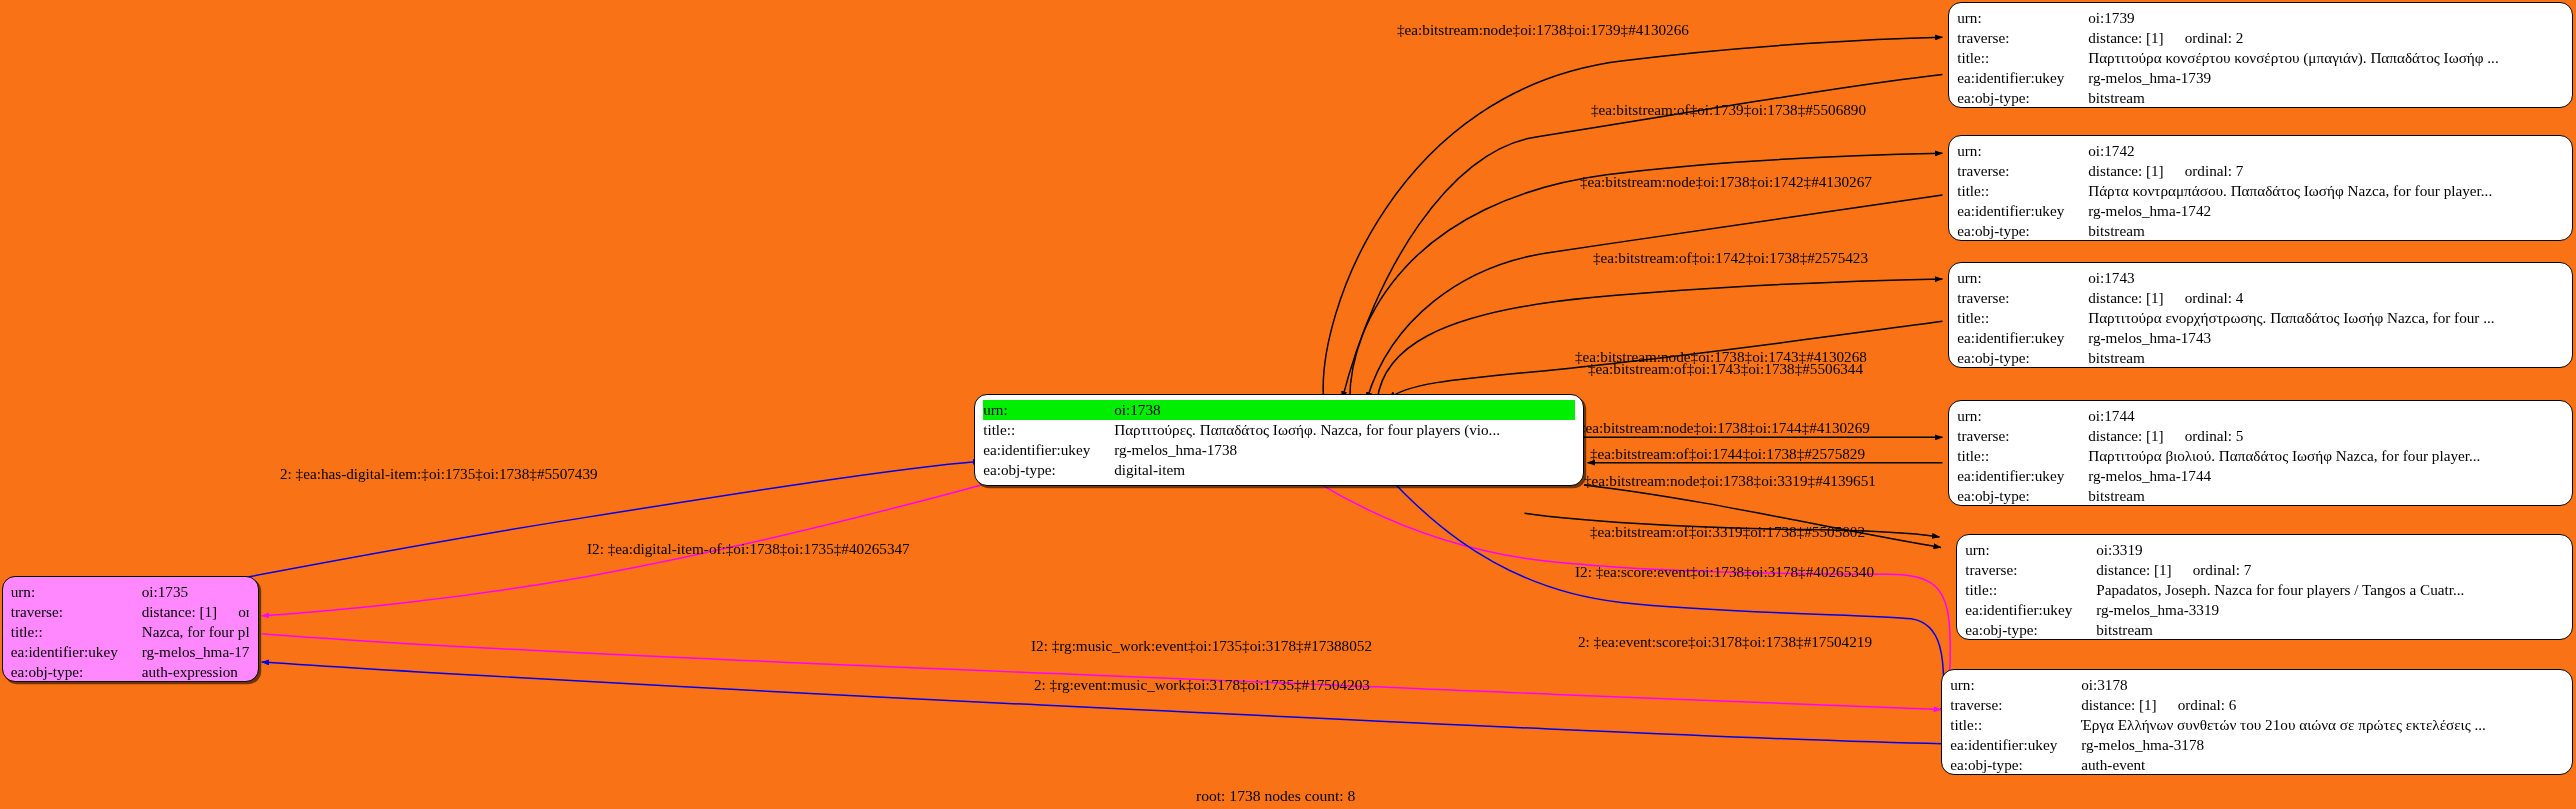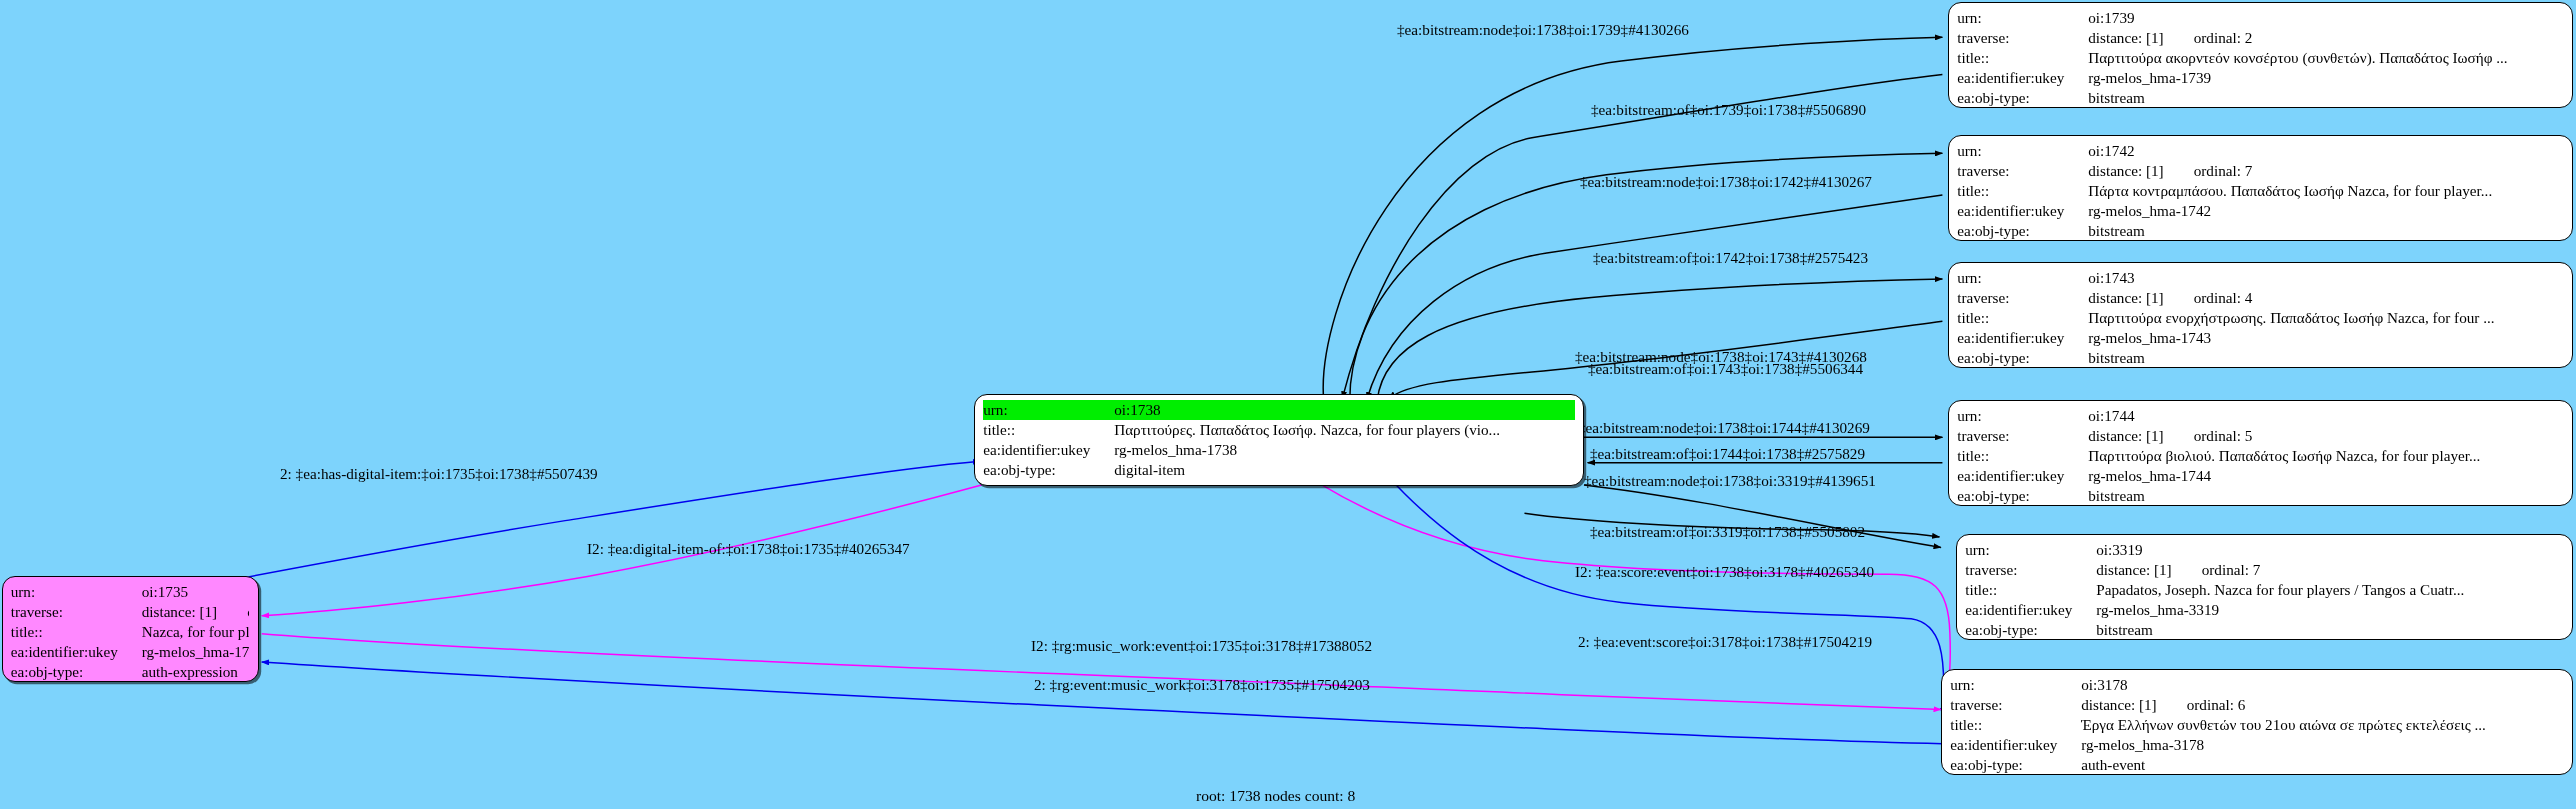--- a/index.html
+++ b/index.html
@@ -7,21 +7,21 @@
     padding: 0;
     background: #ffffff;
   }
   body {
     font-family: "Liberation Serif", "DejaVu Serif", serif;
   }
   #canvas {
     position: relative;
     width: 2576px;
     height: 810px;
-    background: #7dd3fc;
+    background: #f97316;
     overflow: hidden;
   }
   #edge-layer {
     position: absolute;
     left: 0;
     top: 0;
     width: 2576px;
     height: 810px;
     pointer-events: none;
   }
@@ -53,21 +53,21 @@
     white-space: nowrap;
     overflow: hidden;
     padding: 0;
     vertical-align: baseline;
     color: #000000;
   }
   .k { width: 128px; padding-right: 3px !important; }
   .v { }
   .hl td { background: #00ee00; }
   .trav-d { display: inline-block; }
-  .trav-o { display: inline-block; padding-left: 30px; }
+  .trav-o { display: inline-block; padding-left: 21px; }
 
   
   .elabel {
     position: absolute;
     font-size: 15.2px;
     line-height: 1;
     color: #000000;
     white-space: nowrap;
     background: transparent;
   }
@@ -157,21 +157,21 @@
           <tr>
         <td class="k">urn:</td>
         <td class="v">oi:1739</td>
       </tr>
       <tr>
         <td class="k">traverse:</td>
         <td class="v"><span class="trav-d">distance: [1]</span><span class="trav-o">ordinal: 2</span></td>
       </tr>
       <tr>
         <td class="k">title::</td>
-        <td class="v">Παρτιτούρα ακορντεόν κονσέρτου (συνθετών). Παπαδάτος Ιωσήφ ...</td>
+        <td class="v">Παρτιτούρα κονσέρτου κονσέρτου (μπαγιάν). Παπαδάτος Ιωσήφ ...</td>
       </tr>
       <tr>
         <td class="k">ea:identifier:ukey</td>
         <td class="v">rg-melos_hma-1739</td>
       </tr>
       <tr>
         <td class="k">ea:obj-type:</td>
         <td class="v">bitstream</td>
       </tr>
     </tbody>

